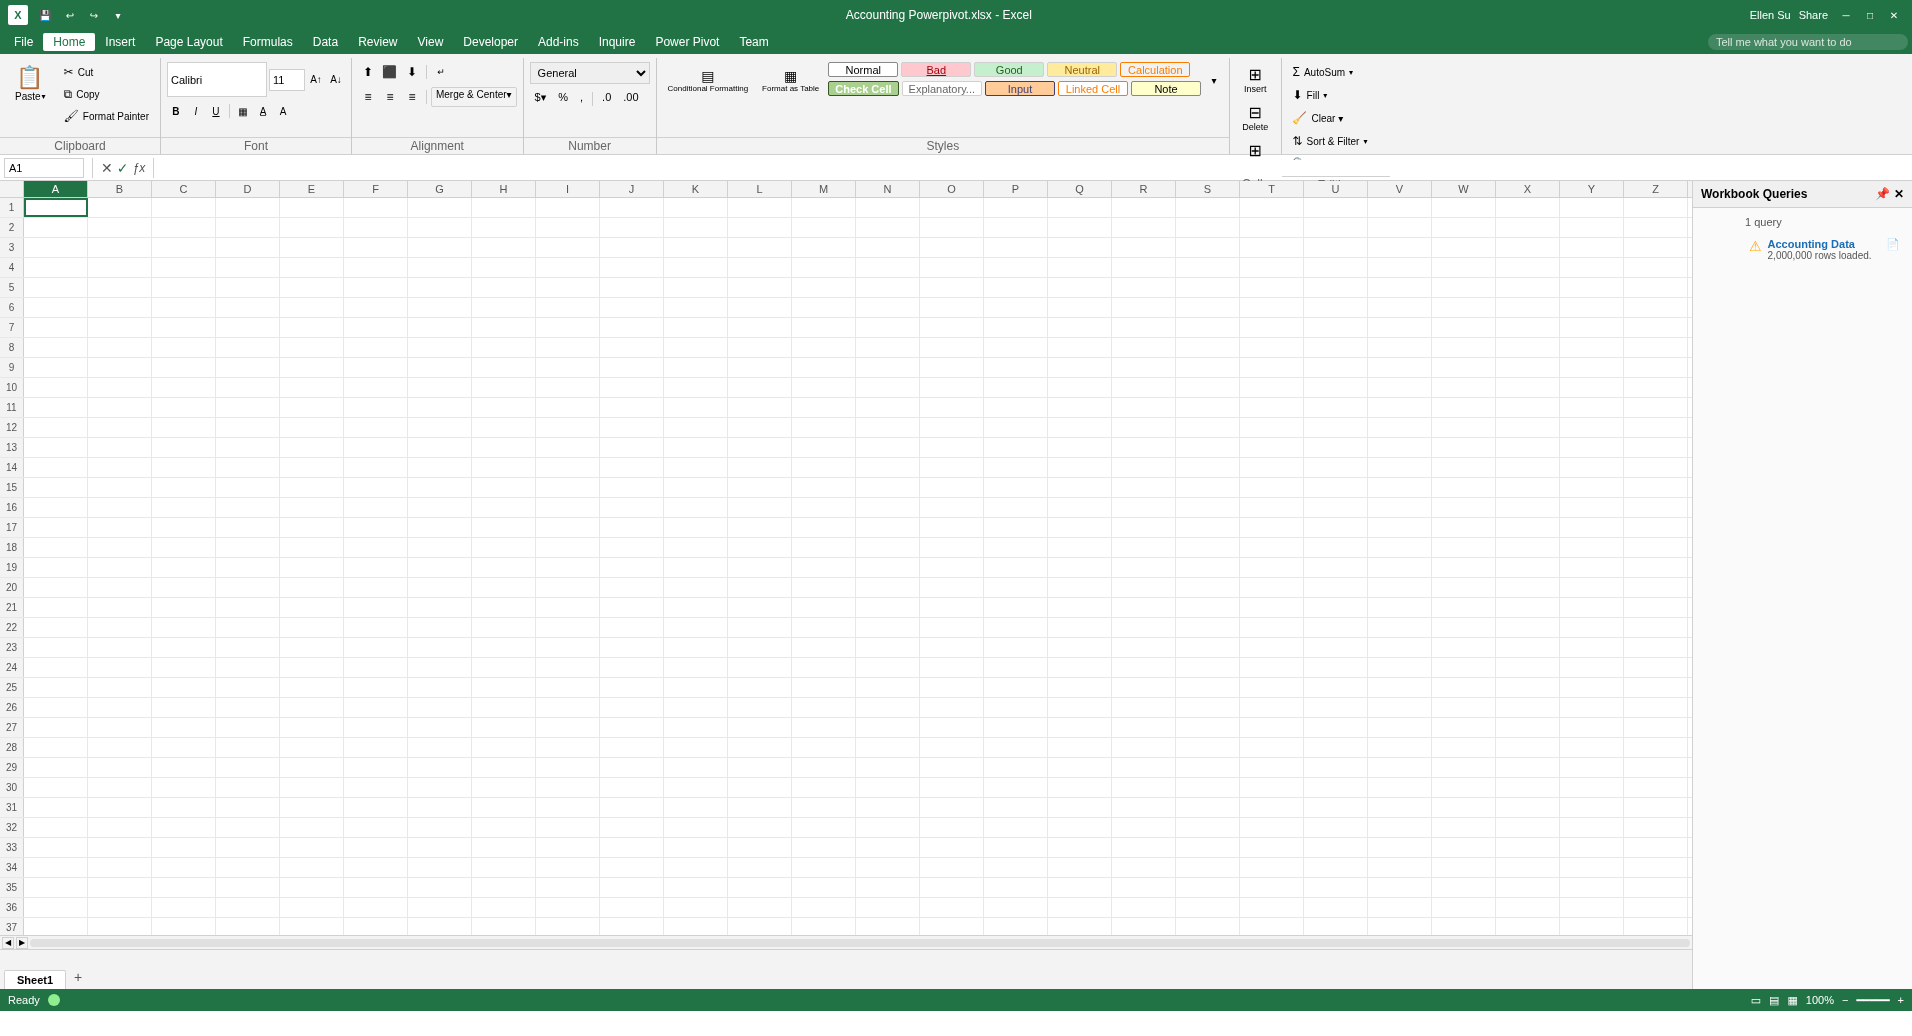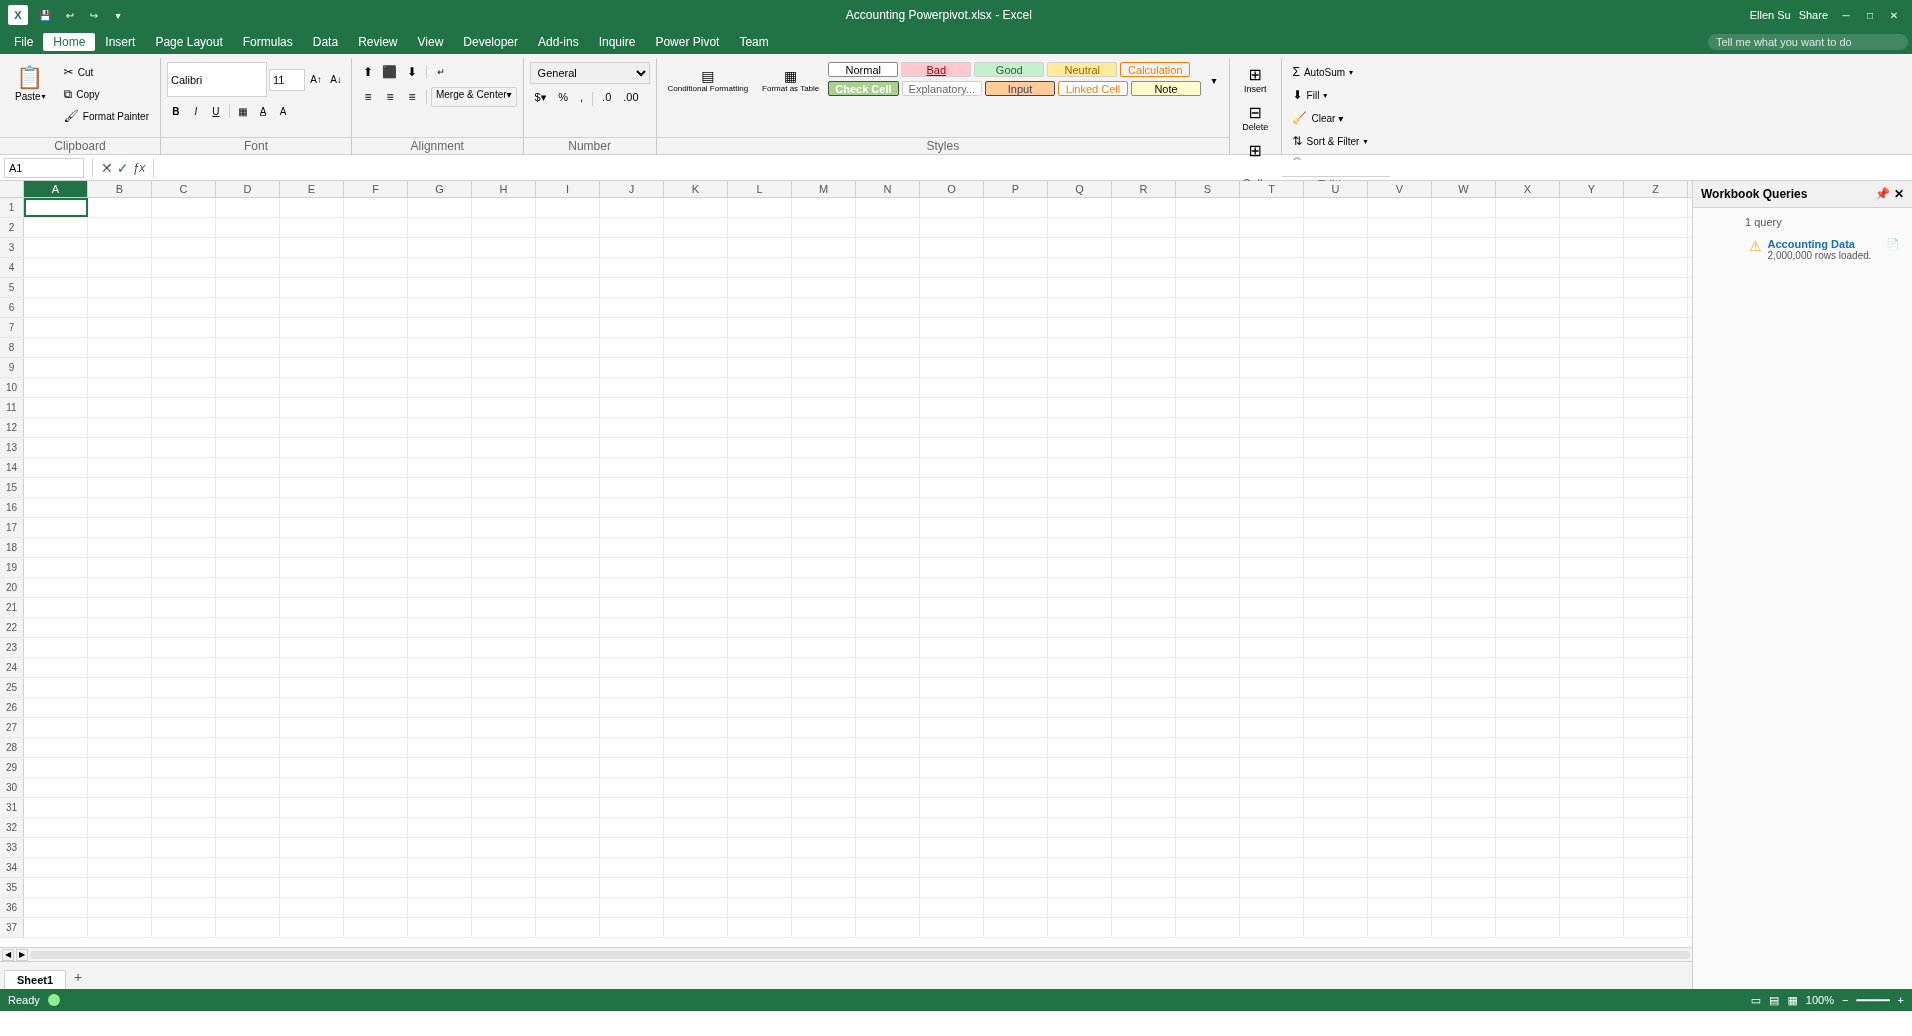--- a/index.html
+++ b/index.html
@@ -185,21 +185,21 @@
       white-space: nowrap;
       cursor: cell;
     }
     .cell.selected-cell {
       border: 2px solid #217346;
       background: #fff;
     }
 
     
     #sheet-tabs {
-      height: 28px;
+      height: 40px;
       background: #f3f3f3;
       border-top: 1px solid #d0d0d0;
       display: flex;
       align-items: flex-end;
       padding-left: 4px;
       gap: 2px;
     }
     .sheet-tab {
       padding: 3px 12px;
       font-size: 11px;

